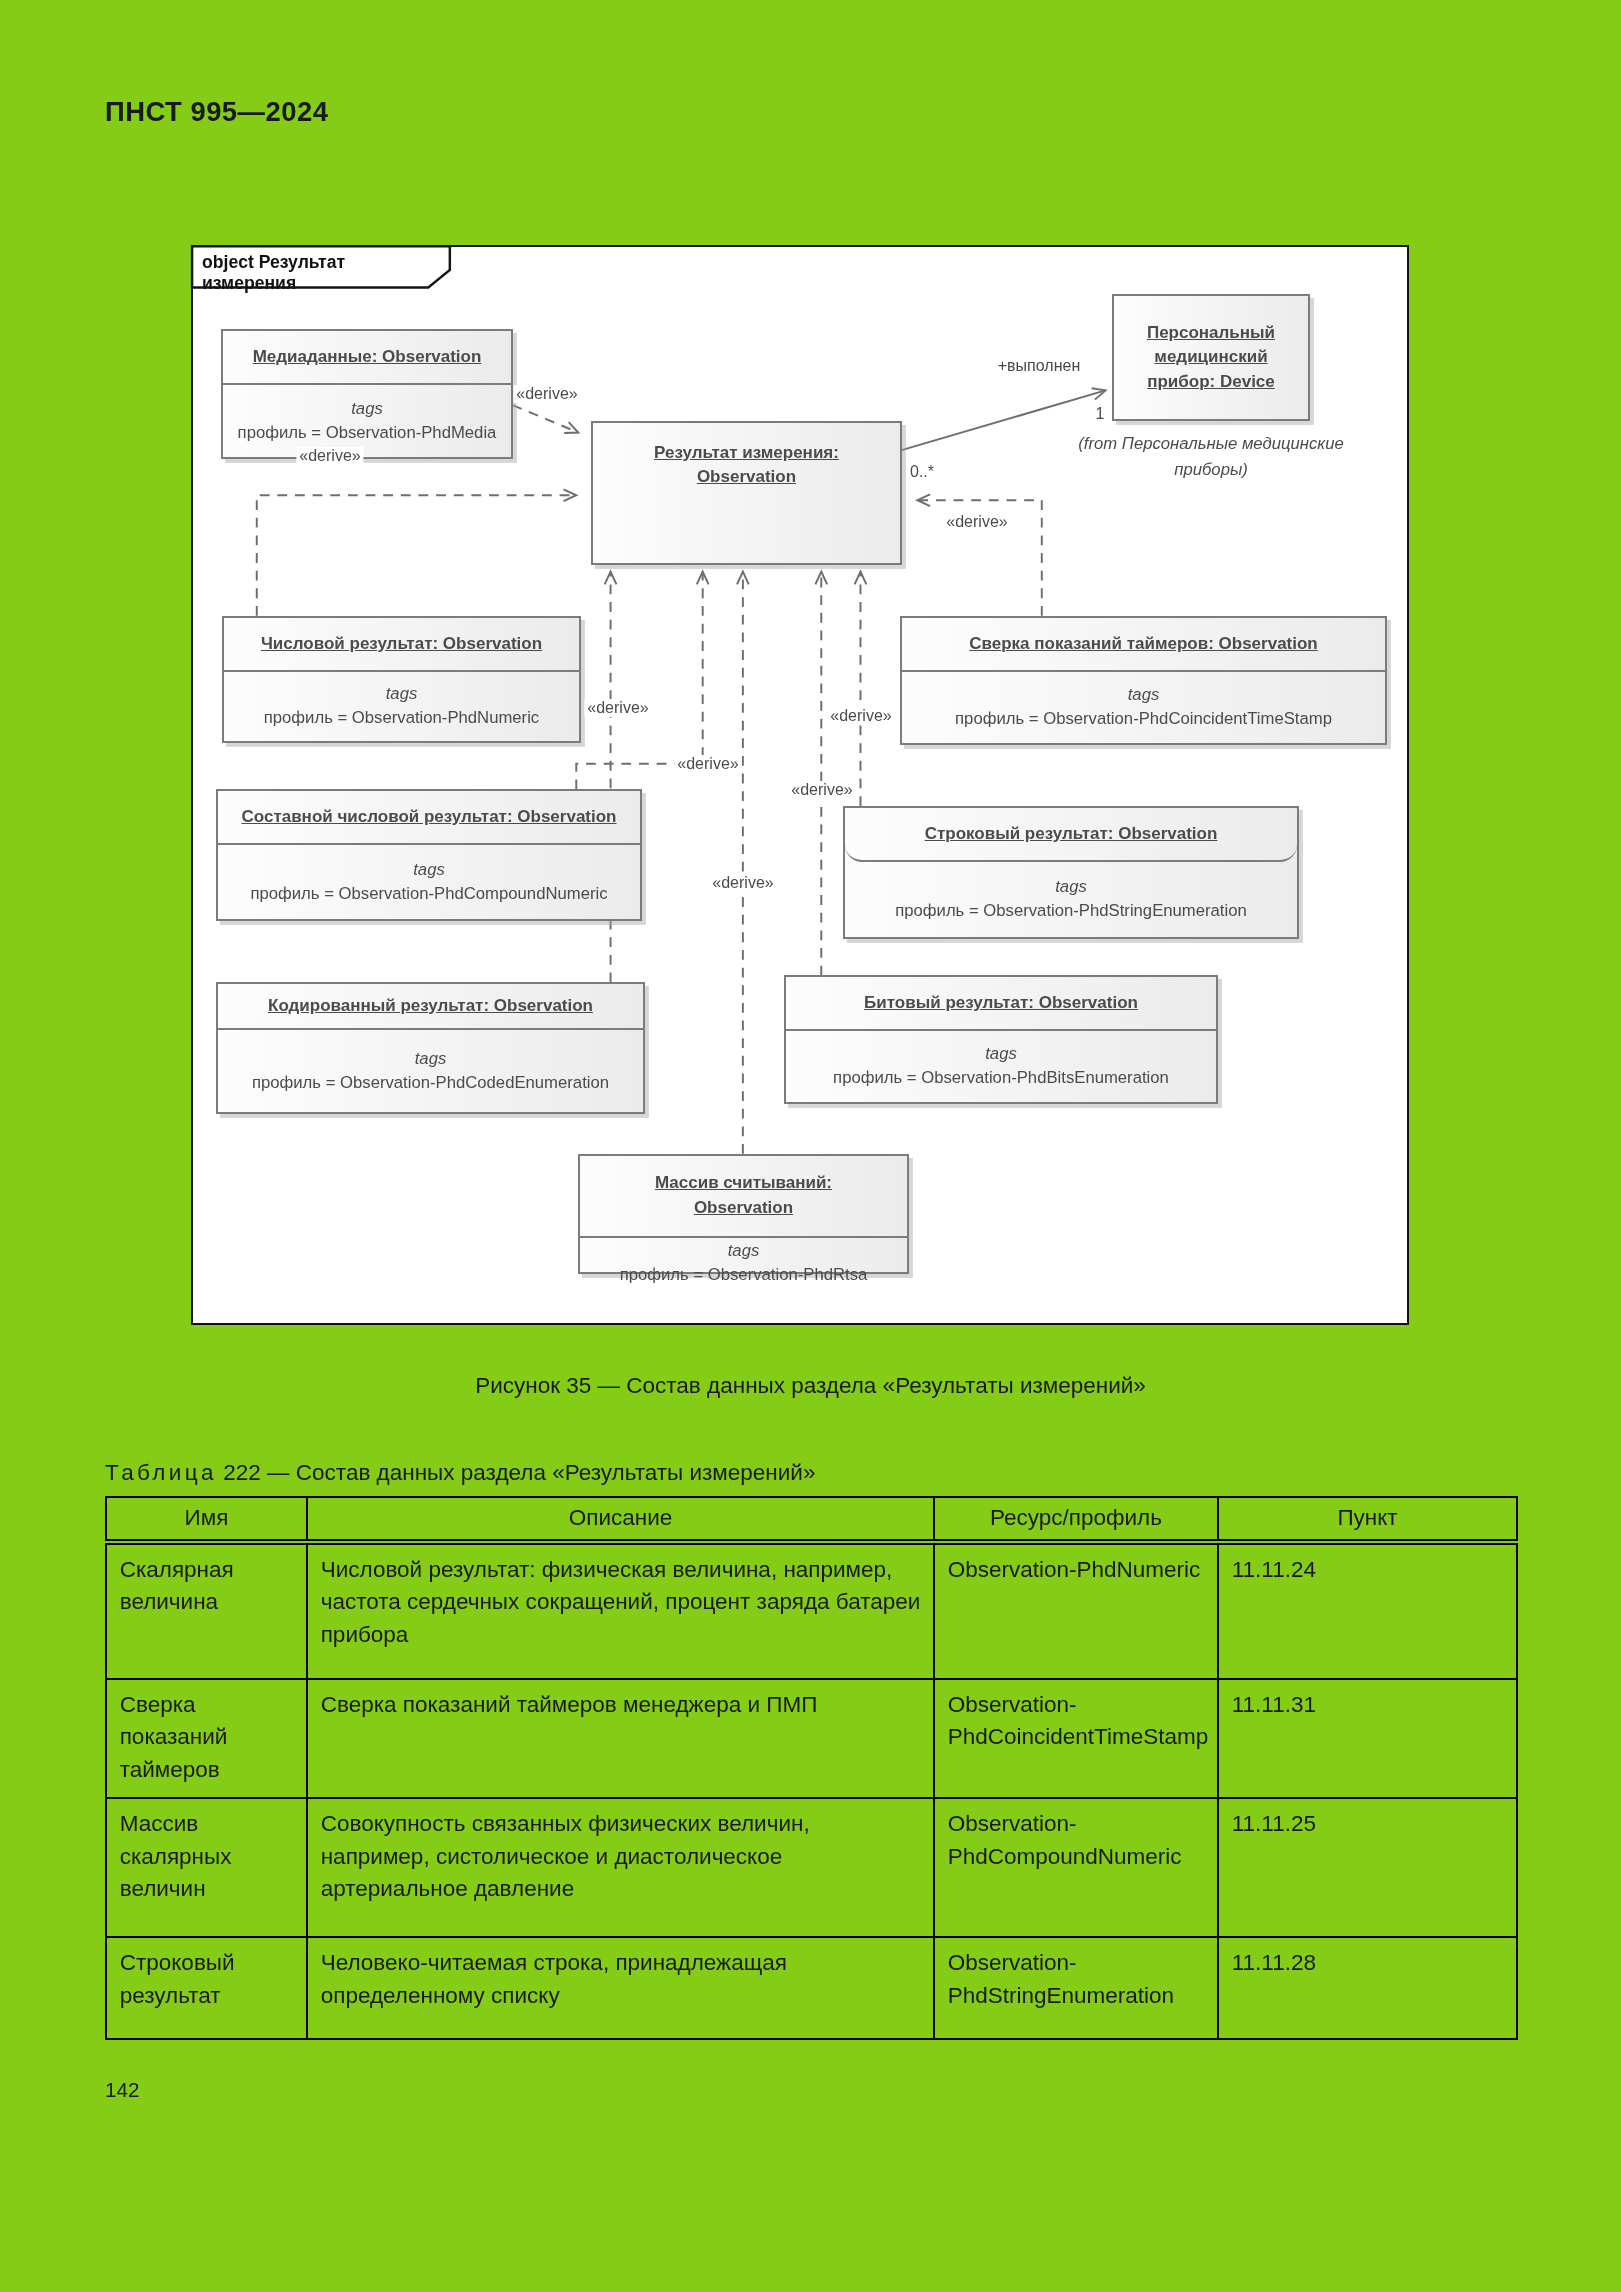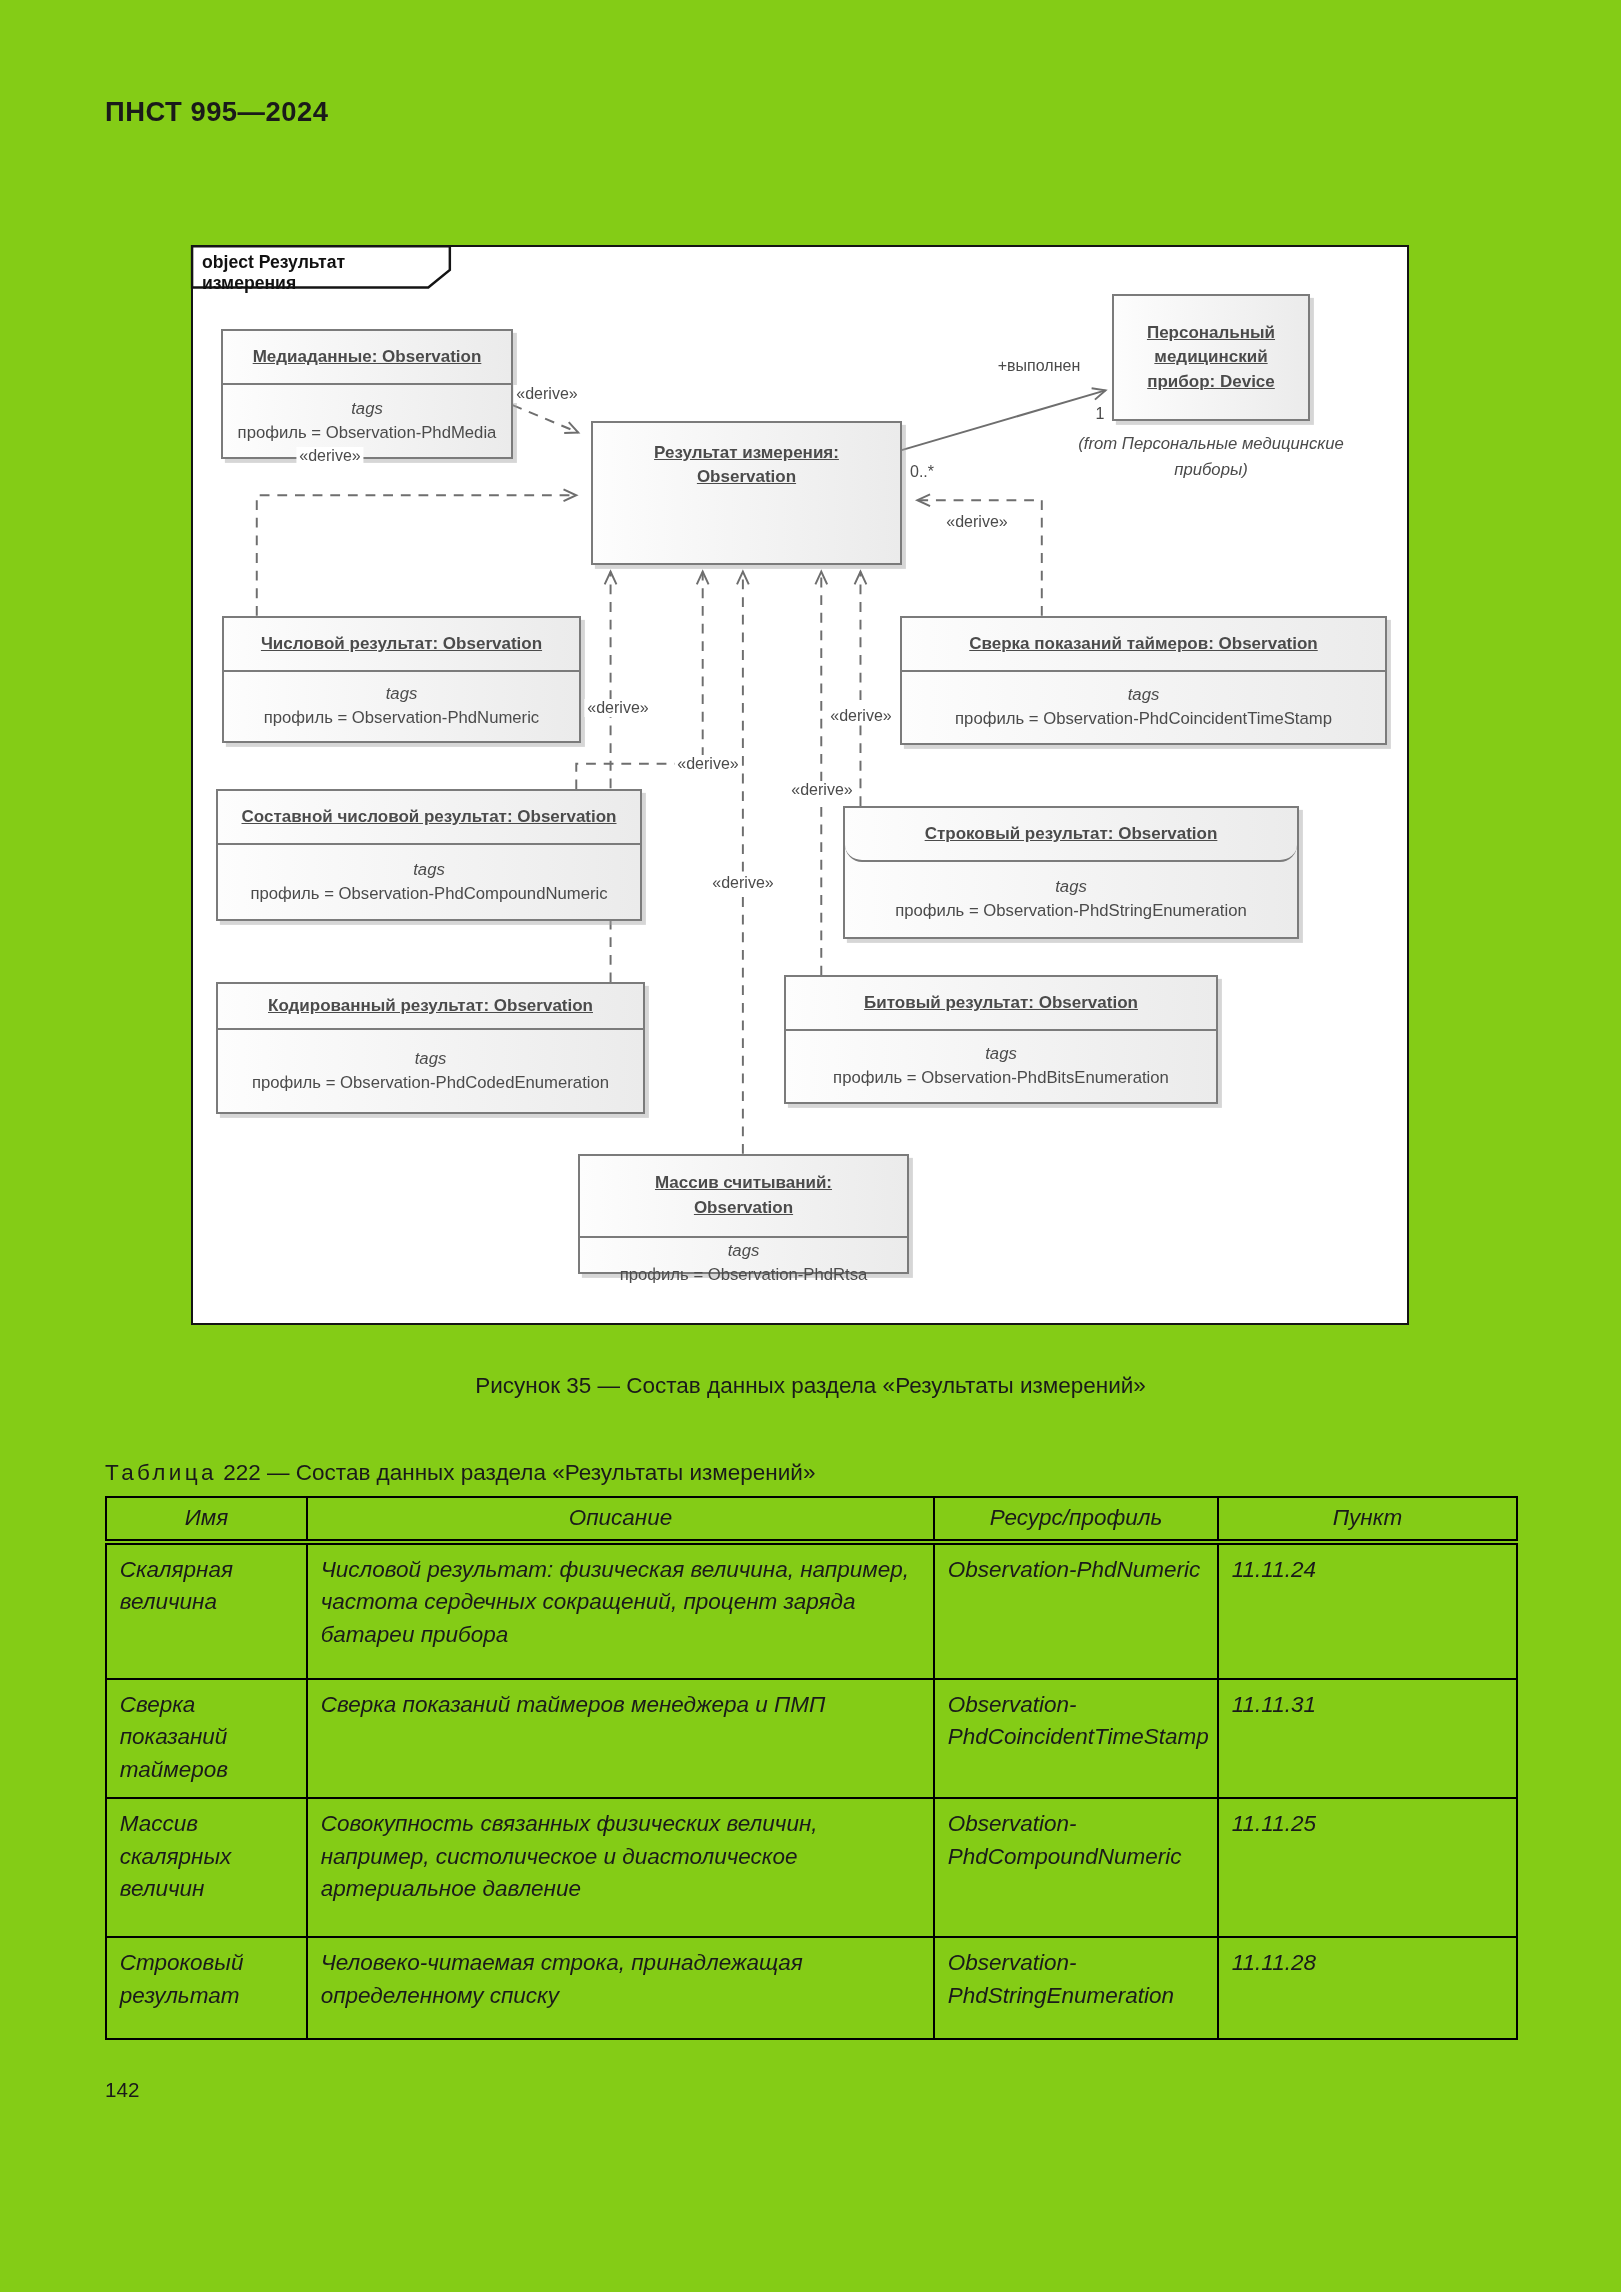--- a/index.html
+++ b/index.html
@@ -36,21 +36,21 @@
 
   .dg-label { position:absolute; transform:translate(-50%,-50%); z-index:3;
     background:#fff; color:#4b4b4b; font-size:16px; padding:0 2.9px; white-space:nowrap; }
   .dg-label.nobg { background:transparent; }
 
   
   .figure-caption { position:absolute; left:0; top:1373px; width:1621px; text-align:center; font-size:22.5px; }
   .table-block { position:absolute; left:105px; top:1460px; width:1411px; }
   .table-title { font-size:22.5px; margin-bottom:9.8px; }
   .table-title .spread { letter-spacing:3.4px; }
-  table.gost { border-collapse:collapse; table-layout:fixed; width:1411px; border:2.9px solid #000;font-style:italic; }
+  table.gost { border-collapse:collapse; table-layout:fixed; width:1411px; border:2.9px solid #000; }
   table.gost th { border:2px solid #000; border-bottom:6.9px double #000; font-weight:normal;
     font-size:22.5px; height:45px; text-align:center; vertical-align:middle; }
   table.gost td { border:2px solid #000; font-size:22.5px; line-height:1.46;
     padding:8.8px 12.7px 9.8px; vertical-align:top; text-align:left; }
   td.desc { text-align:justify; }
   td.name { text-align:justify; }
   .page-number { position:absolute; left:105px; top:2078px; font-size:20.6px; }
 </style>
 </head>
 <body>

